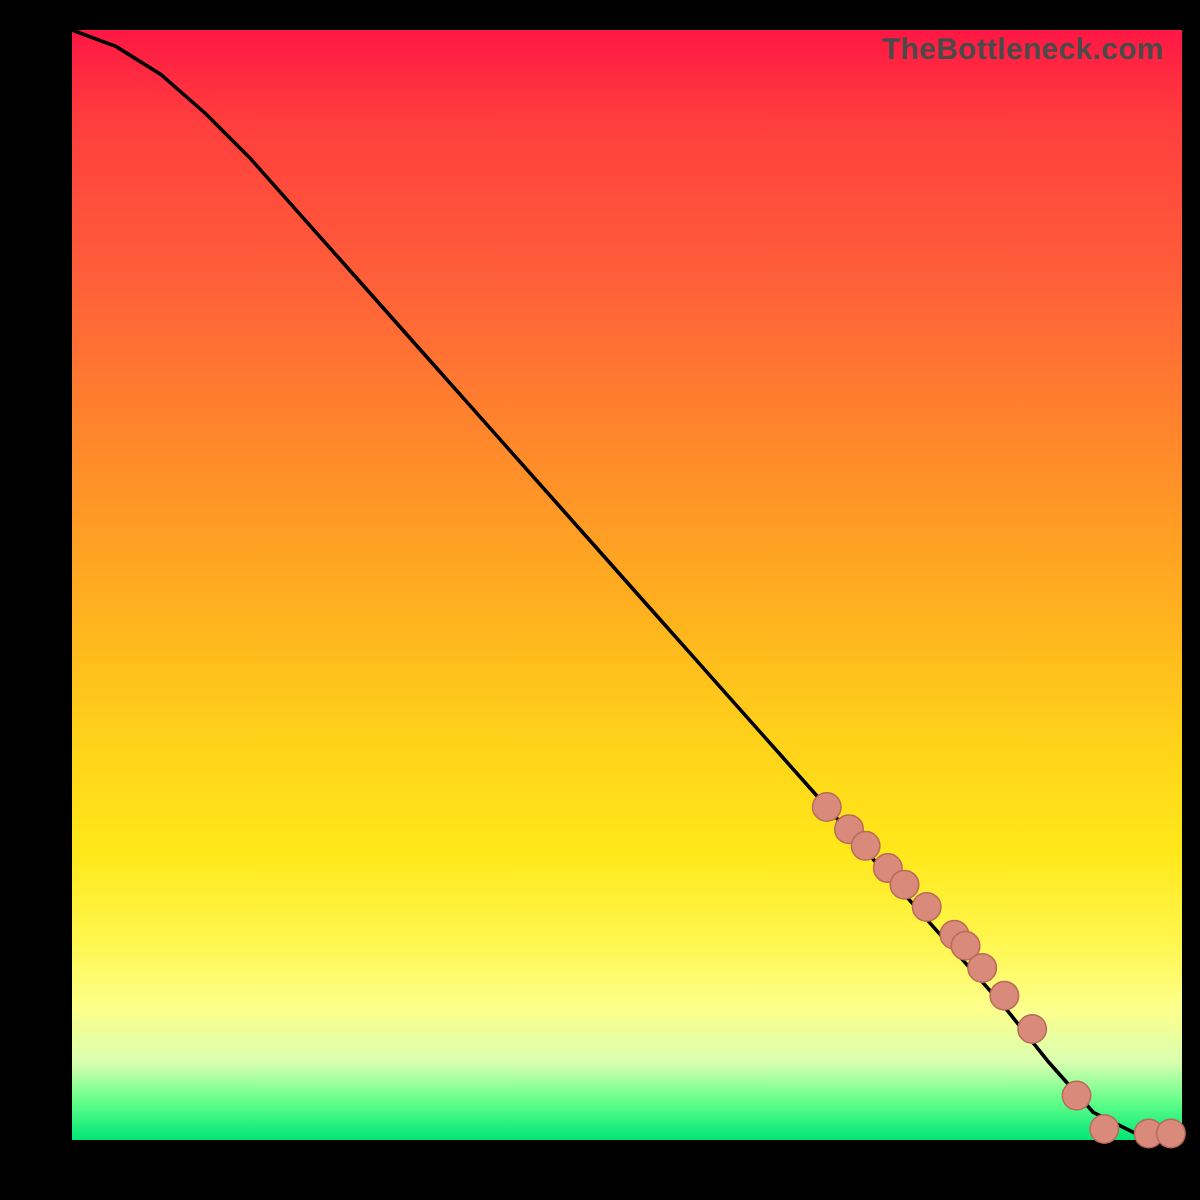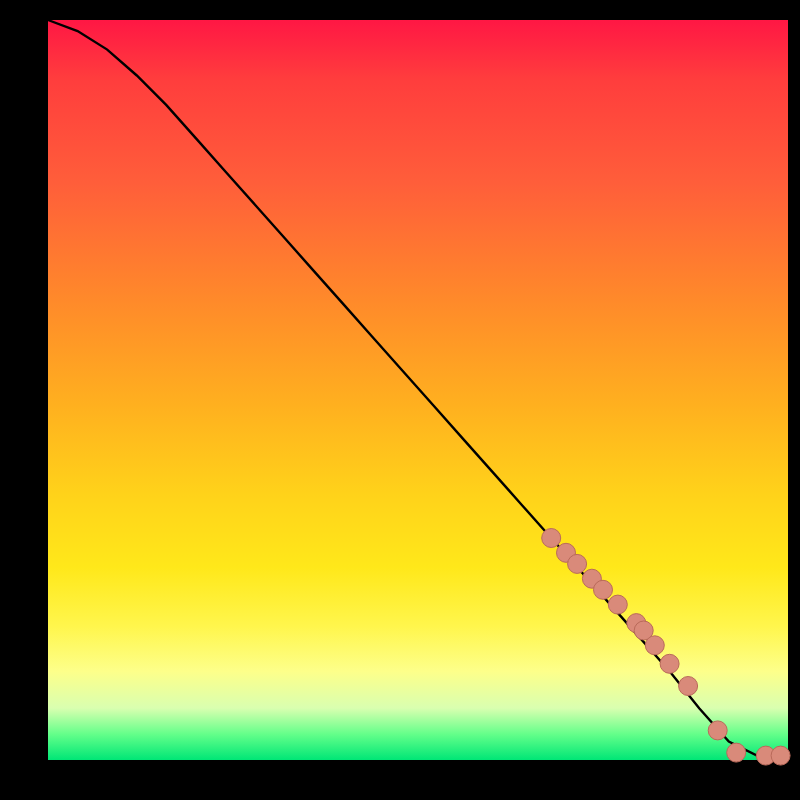--- a/index.html
+++ b/index.html
@@ -58,20 +58,21 @@
     height: 740px;
     overflow: visible;
   }
 </style>
 </head>
 <body>
 
 <div class="frame">
 
   <div class="plot-area">
+    <div class="watermark">TheBottleneck.com</div>
 
     <svg class="overlay" viewBox="0 0 740 740">
       <path id="curve-path" fill="none" stroke="#000000" stroke-width="2.4" d="M0.0 0.0 L29.6 11.1 L59.2 29.6 L88.8 55.5 L118.4 85.1 L148.0 118.4 L177.6 151.7 L207.2 185.0 L236.8 218.3 L266.4 251.6 L296.0 284.9 L325.6 318.2 L355.2 351.5 L384.8 384.8 L414.4 418.1 L444.0 451.4 L473.6 484.7 L503.2 518.0 L532.8 551.3 L562.4 584.6 L592.0 617.9 L621.6 651.2 L651.2 688.2 L680.8 721.5 L710.4 736.3 L740.0 736.3"></path>
       <g id="marker-group">
           <circle cx="503.2" cy="518.0" r="9.5" fill="#d98a7a" stroke="#b96a5a" stroke-width="1"></circle>
           <circle cx="518.0" cy="532.8" r="9.5" fill="#d98a7a" stroke="#b96a5a" stroke-width="1"></circle>
           <circle cx="529.1" cy="543.9" r="9.5" fill="#d98a7a" stroke="#b96a5a" stroke-width="1"></circle>
           <circle cx="543.9" cy="558.7" r="9.5" fill="#d98a7a" stroke="#b96a5a" stroke-width="1"></circle>
           <circle cx="555.0" cy="569.8" r="9.5" fill="#d98a7a" stroke="#b96a5a" stroke-width="1"></circle>
           <circle cx="569.8" cy="584.6" r="9.5" fill="#d98a7a" stroke="#b96a5a" stroke-width="1"></circle>

